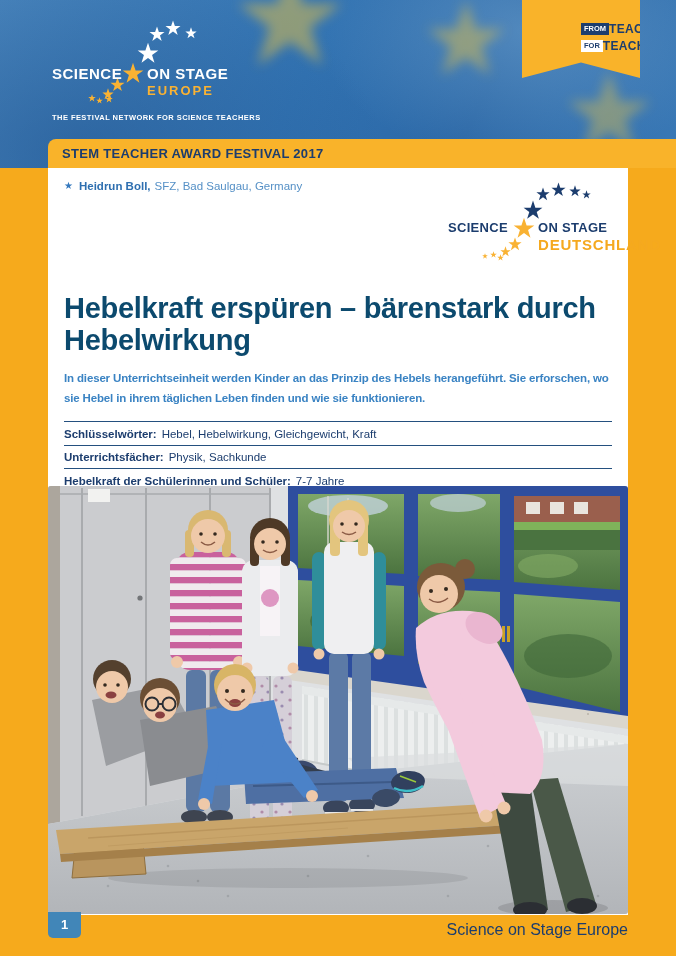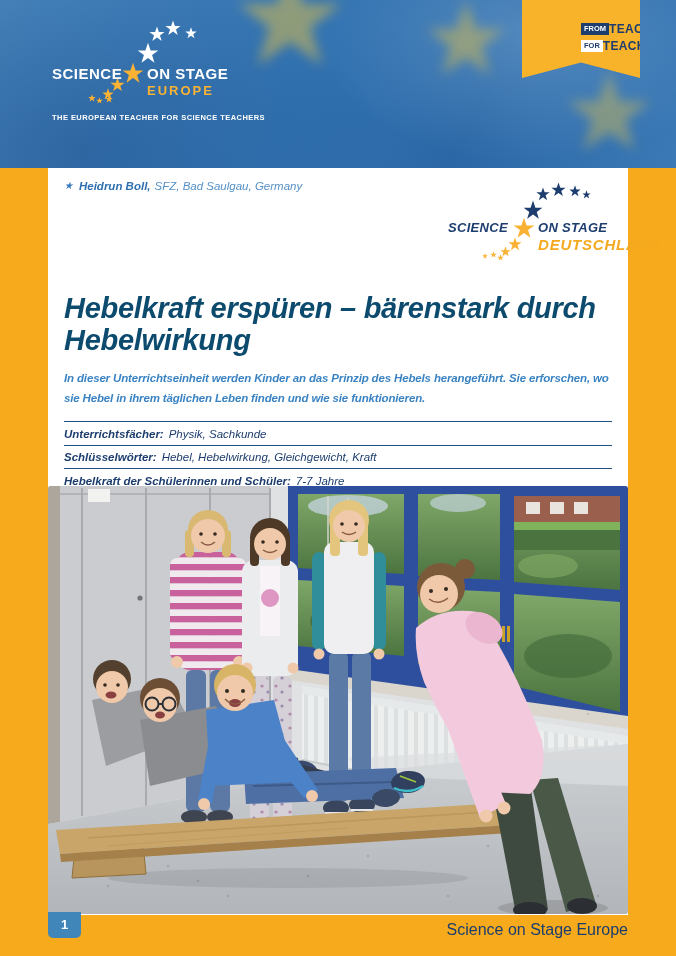--- a/index.html
+++ b/index.html
@@ -37,21 +37,21 @@
   .badge-tag.inv{background:#1C3D6E;color:#fff;}
   .badge-tag.norm{background:#fff;color:#1C3D6E;}
   .badge-teachers{font-size:12px;font-weight:800;color:#1C3D6E;letter-spacing:.3px;}
   
   .banner{
     position:absolute;left:48px;top:139px;width:628px;height:29px;background:#F9B32A;
     border-top-left-radius:8px;line-height:29px;padding-left:14px;
     font-size:13px;font-weight:800;color:#1C3D6E;letter-spacing:.3px;
   }
   
-  .content{position:absolute;left:48px;top:168px;width:580px;height:747px;background:#fff;font-style:italic;}
+  .content{position:absolute;left:48px;top:168px;width:580px;height:747px;background:#fff;}
   .author{position:absolute;left:16px;top:12px;font-size:11.5px;color:#5590C6;white-space:nowrap;}
   .author .marker{color:#3579BE;font-size:10px;display:inline-block;transform:translateY(-1px);margin-right:6px;}
   .author .name{font-weight:700;color:#2E6FB0;margin-right:4px;}
   .de-logo{position:absolute;left:392px;top:12px;width:190px;height:85px;}
   .de-logo .stars{position:absolute;inset:0;overflow:visible;}
   .de-word{position:absolute;font-weight:800;color:#1C3D6E;font-size:13px;letter-spacing:.3px;white-space:nowrap;}
   .de-region{position:absolute;left:98px;top:56px;width:76px;text-align:right;
     font-weight:800;color:#F5A91F;font-size:15px;letter-spacing:.8px;}
   .title{
     position:absolute;left:16px;top:124px;width:545px;
@@ -112,34 +112,35 @@
         <use href="#star5" x="62" y="57" width="15" height="15" fill="#F9B233"></use>
         <use href="#star5" x="54" y="68" width="12" height="12" fill="#F9B233"></use>
         <use href="#star5" x="40" y="74" width="8" height="8" fill="#F9B233"></use>
         <use href="#star5" x="48" y="77" width="7" height="7" fill="#F9B233"></use>
         <use href="#star5" x="57" y="75" width="8" height="8" fill="#F9B233"></use>
       </svg>
       <span class="eu-word" style="left:4px;top:45px">SCIENCE</span>
       <span class="eu-word" style="left:99px;top:45px">ON STAGE</span>
       <span class="eu-region">EUROPE</span>
     </div>
-    <div class="eu-tagline">THE EUROPEAN TEACHER FOR SCIENCE TEACHERS</div>
+    <div class="eu-tagline">THE FESTIVAL NETWORK FOR SCIENCE TEACHERS</div>
 
     <div class="badge">
       <div class="badge-row">
         <span class="badge-tag inv">FROM</span>
         <span class="badge-teachers">TEACHERS</span>
       </div>
       <div class="badge-row">
         <span class="badge-tag norm">FOR</span>
         <span class="badge-teachers">TEACHERS</span>
       </div>
     </div>
   </div>
 
+  <div class="banner">STEM TEACHER AWARD FESTIVAL 2017</div>
 
   <div class="content">
 
     <div class="author">
       <span class="marker">★</span><span class="name">Heidrun Boll,</span><span>SFZ, Bad Saulgau, Germany</span>
     </div>
 
     <div class="de-logo">
       <svg class="stars" width="190" height="85">
         <use href="#star5" x="83" y="20" width="20" height="20" fill="#1C3D6E"></use>
@@ -158,24 +159,24 @@
       <span class="de-word" style="left:98px;top:40px">ON STAGE</span>
       <span class="de-region">DEUTSCHLAND</span>
     </div>
 
     <h1 class="title" style="margin:0">Hebelkraft erspüren – bärenstark durch Hebelwirkung</h1>
 
     <p class="abstract" style="margin:0">In dieser Unterrichtseinheit werden Kinder an das Prinzip des Hebels herangeführt. Sie erforschen, wo sie Hebel in ihrem täglichen Leben finden und wie sie funktionieren.</p>
 
     <div class="meta">
       <div class="meta-row">
-        <span class="meta-label">Unterrichtsfächer:</span><span>Physik, Sachkunde</span>
+        <span class="meta-label">Schlüsselwörter:</span><span>Hebel, Hebelwirkung, Gleichgewicht, Kraft</span>
       </div>
       <div class="meta-row">
-        <span class="meta-label">Schlüsselwörter:</span><span>Hebel, Hebelwirkung, Gleichgewicht, Kraft</span>
+        <span class="meta-label">Unterrichtsfächer:</span><span>Physik, Sachkunde</span>
       </div>
       <div class="meta-row">
         <span class="meta-label">Hebelkraft der Schülerinnen und Schüler:</span><span>7-7 Jahre</span>
       </div>
     </div>
 
     <div class="photo" role="img" aria-label="Seven smiling children in a classroom balance on a wooden lever board: two boys lying on the left end, a boy in a blue jumper sitting in the middle, three girls standing behind, and a girl in a pink hoodie lifting the right end.">
       <svg width="580" height="428" viewBox="0 0 580 428">
         <defs>
           <linearGradient id="floorg" x1="0" y1="0" x2="0" y2="1">

